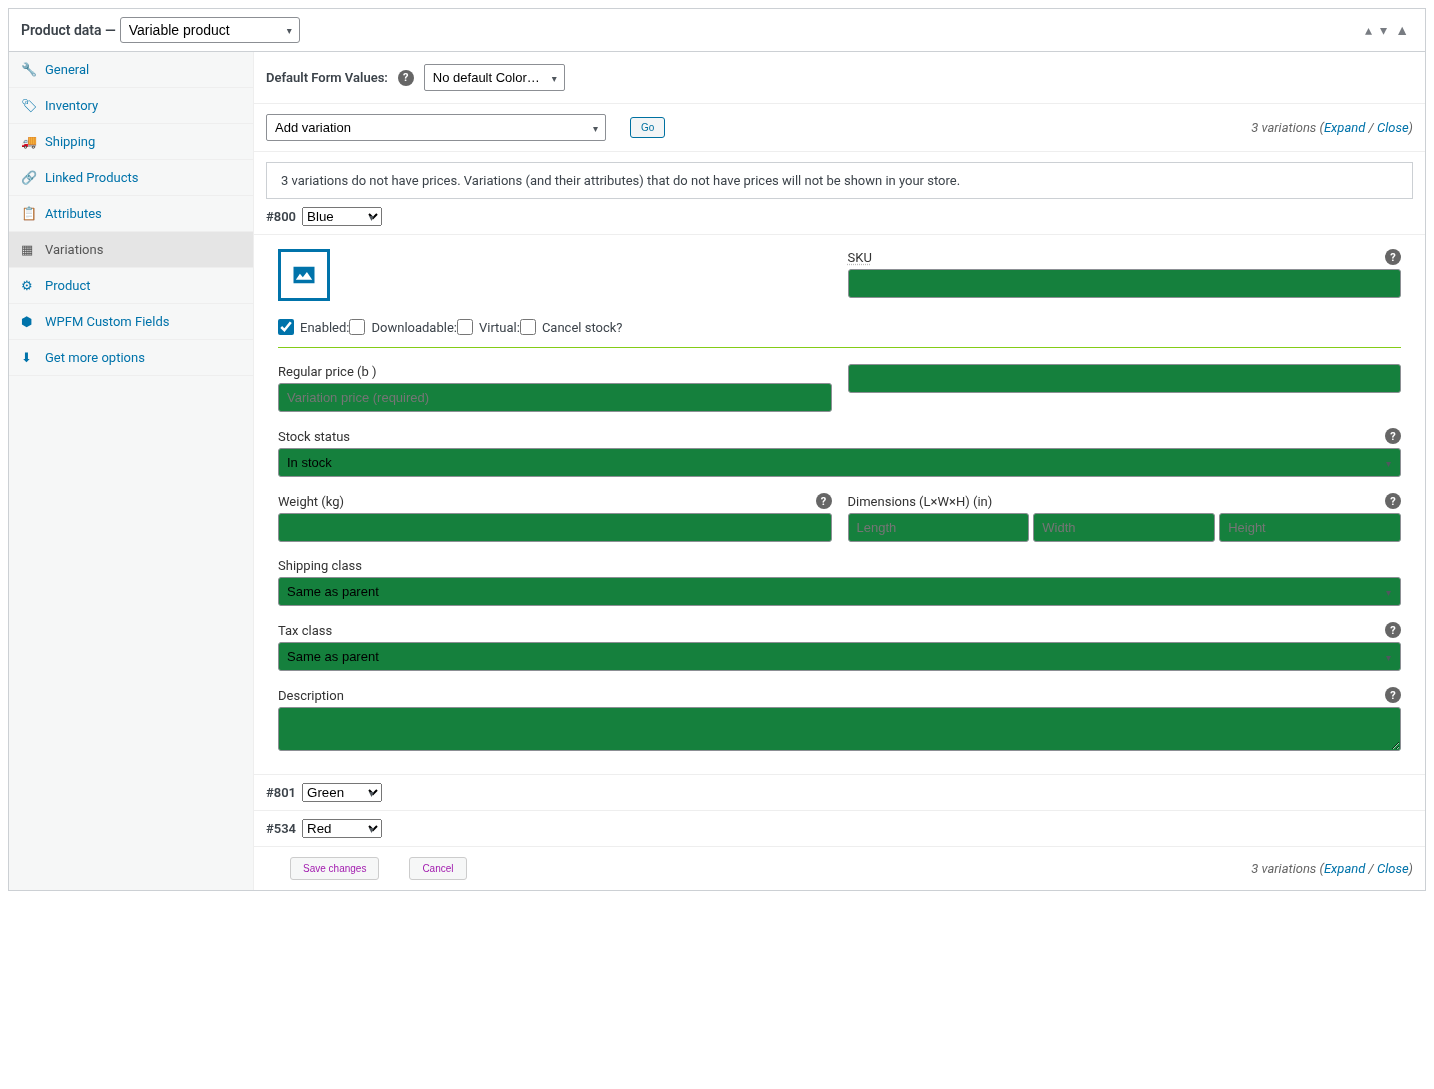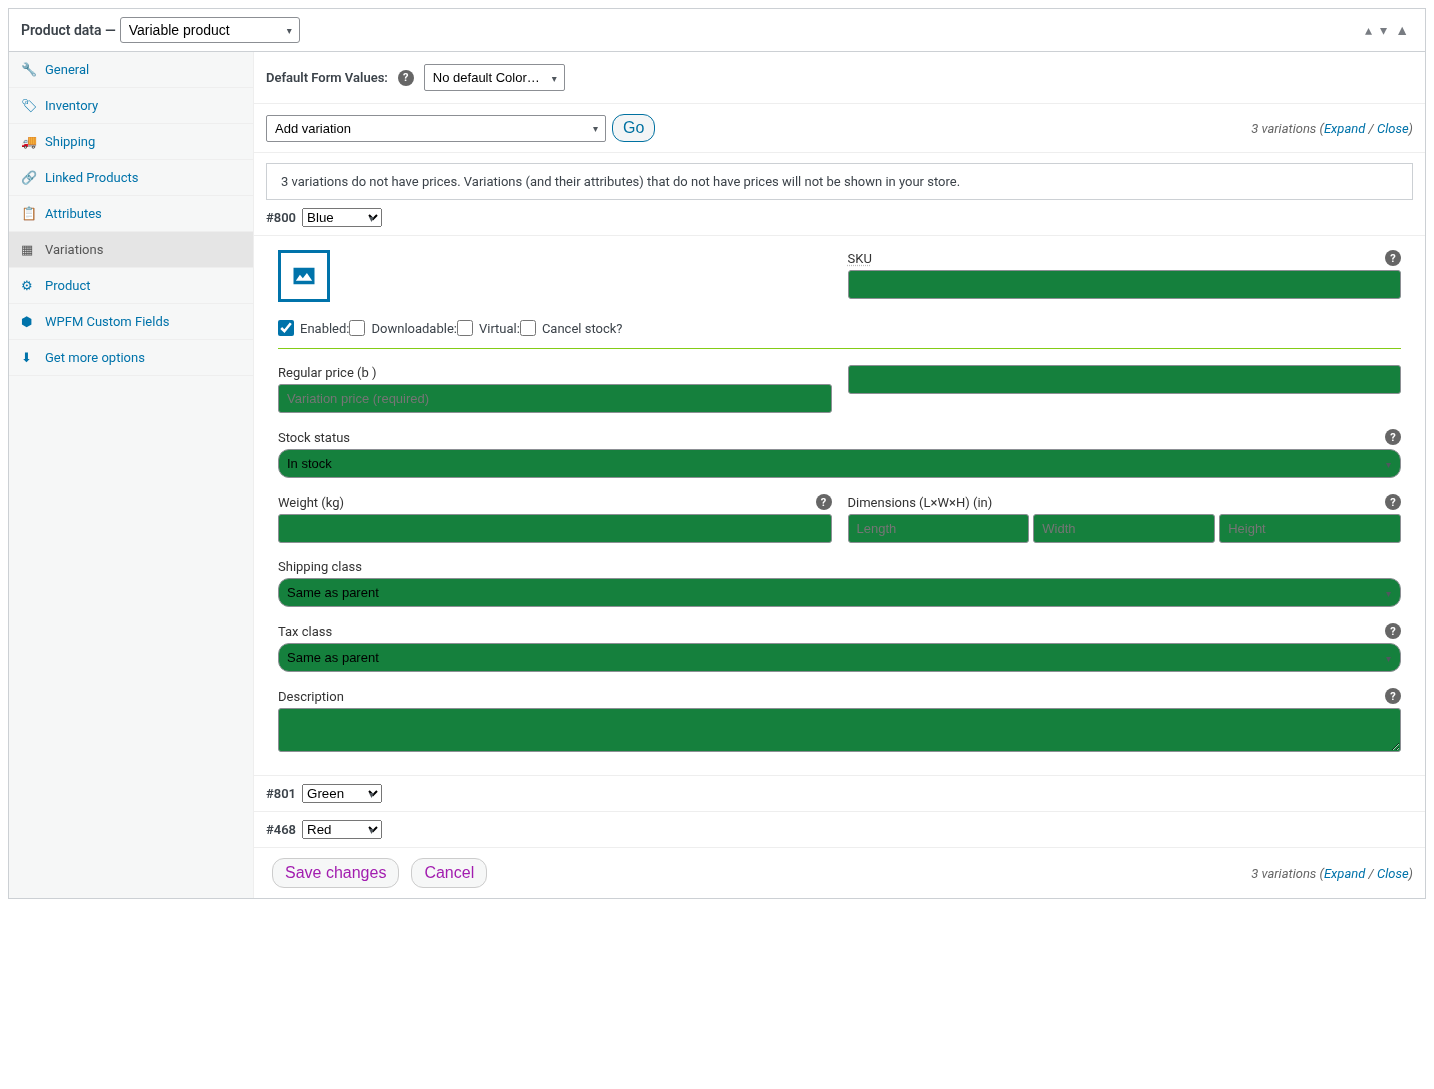--- a/index.html
+++ b/index.html
@@ -18,39 +18,39 @@
 .sidebar-item.active { background: #e5e5e5; color: #555; border-left: 0; }
 .sidebar-item .icn { width: 16px; margin-right: 8px; color: #0073aa; display:inline-flex; }
 .sidebar-item.active .icn { color: #555; }
 .content { flex: 1; background: #fff; }
 .row { padding: 12px 12px; border-bottom: 1px solid #eee; display: flex; align-items: center; font-size: 13px; }
 .row .label { font-weight: 600; margin-right: 10px; }
 .help { display:inline-flex; width:16px; height:16px; border-radius:50%; background:#666; color:#fff; align-items:center; justify-content:center; font-size:11px; font-weight:bold; }
 .row select, .toolbar select { padding: 5px 24px 5px 8px; border: 1px solid #8c8f94; border-radius: 2px; background: #fff; appearance: none; font-size: 13px; }
 .toolbar { padding: 10px 12px; border-bottom: 1px solid #eee; display: flex; align-items: center; }
 .toolbar .select-wrap select { min-width: 340px; }
-.btn { border: 1px solid #0071a1; color: #0071a1; background: #f3f5f6; padding: 4px 10px; border-radius: 12px; cursor: pointer; margin-left: 6px; font-size: 16px; }
+.btn { border: 1px solid #0071a1; color: #0071a1; background: #f3f5f6; padding: 4px 10px; border-radius: 3px; cursor: pointer; margin-left: 24px; font-size: 10px; }
 .btn.secondary { border-color: #ccc; color: #a21caf; background: #f6f7f7; padding: 5px 12px; }
 .meta-right { margin-left: auto; color: #666; font-style: italic; }
 .meta-right a { color: #0073aa; cursor: pointer; text-decoration: none; }
 .notice { margin: 10px 12px 0; border: 1px solid #ccd0d4; background: #fff; padding: 10px 14px; font-size: 13px; }
 .var-header { display: flex; align-items: center; padding: 8px 12px; gap: 6px; }
 .var-header .vid { font-weight: 600; }
 .var-header select { min-width: 80px; }
 .var-collapsed { border-top: 1px solid #eee; }
 .var-body { border-top: 1px solid #eee; padding: 14px 24px 20px; }
 .cols { display: flex; gap: 16px; }
 .col { flex: 1; min-width: 0; }
 .image-ph { width: 52px; height: 52px; border: 3px solid #0073aa; display:flex; align-items:center; justify-content:center; cursor:pointer; }
 .image-ph svg { width: 30px; height: 28px; fill:#0073aa; }
 .field-label { font-size: 13px; color: #333; margin-bottom: 4px; display: flex; align-items: center; }
 .field-label .lbl-text { text-decoration: underline dotted #bbb; text-underline-offset: 2px; }
 .field-label .help { margin-left: auto; }
 input.txt, select.full, textarea.txt { width: 100%; padding: 6px 8px; border: 1px solid #8c8f94; border-radius: 3px; font-size: 13px; background: #15803d; }
-select.full { appearance: none; padding-right: 16px; border-radius: 11px; }
+select.full { appearance: none; padding-right: 16px; }
 .full-select { position: relative; }
 .full-select::after { content: "\25BE"; position: absolute; right: 10px; top: 50%; transform: translateY(-50%); color: #50575e; pointer-events: none; font-size: 10px; }
 textarea.txt { resize: both; min-height: 44px; }
 .check-row { display: flex; flex-wrap: wrap; padding: 14px 0 12px; border-bottom: 1px solid #84cc16; margin-top: 4px; }
 .check-row label { display: flex; align-items: center; gap: 6px; font-size: 13px; }
 input[type=checkbox] { width: 16px; height: 16px; accent-color: #0073aa; }
 .field-group { margin-top: 16px; }
 .dim-row { display: flex; gap: 4px; }
 .dim-row input { flex:1; }
 .footer-bar { padding: 10px 12px; border-top: 1px solid #eee; display: flex; align-items: center; gap: 6px; }
@@ -235,21 +235,21 @@
             </div>
           <textarea class="txt" style=""></textarea>
         </div>
       </div>
 
       <div class="var-collapsed var-header">
         <span class="vid">#801</span>
         <span class="select-wrap"><select><option>Green</option></select></span>
       </div>
       <div class="var-collapsed var-header">
-        <span class="vid">#468</span>
+        <span class="vid">#534</span>
         <span class="select-wrap"><select><option>Red</option></select></span>
       </div>
 
       <div class="footer-bar">
         <button class="btn secondary">Save changes</button>
         <button class="btn secondary">Cancel</button>
         <span class="meta-right">
           <span>3 variations (</span><a>Expand</a><span> / </span><a>Close</a><span>)</span>
         </span>
       </div>

